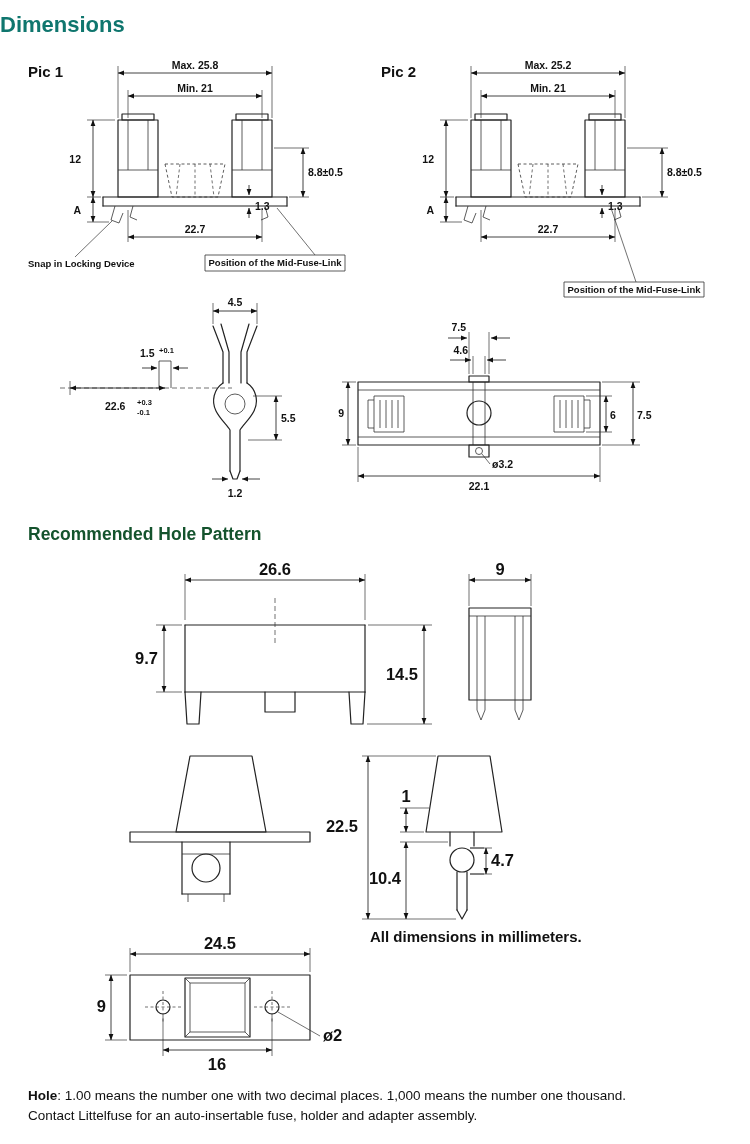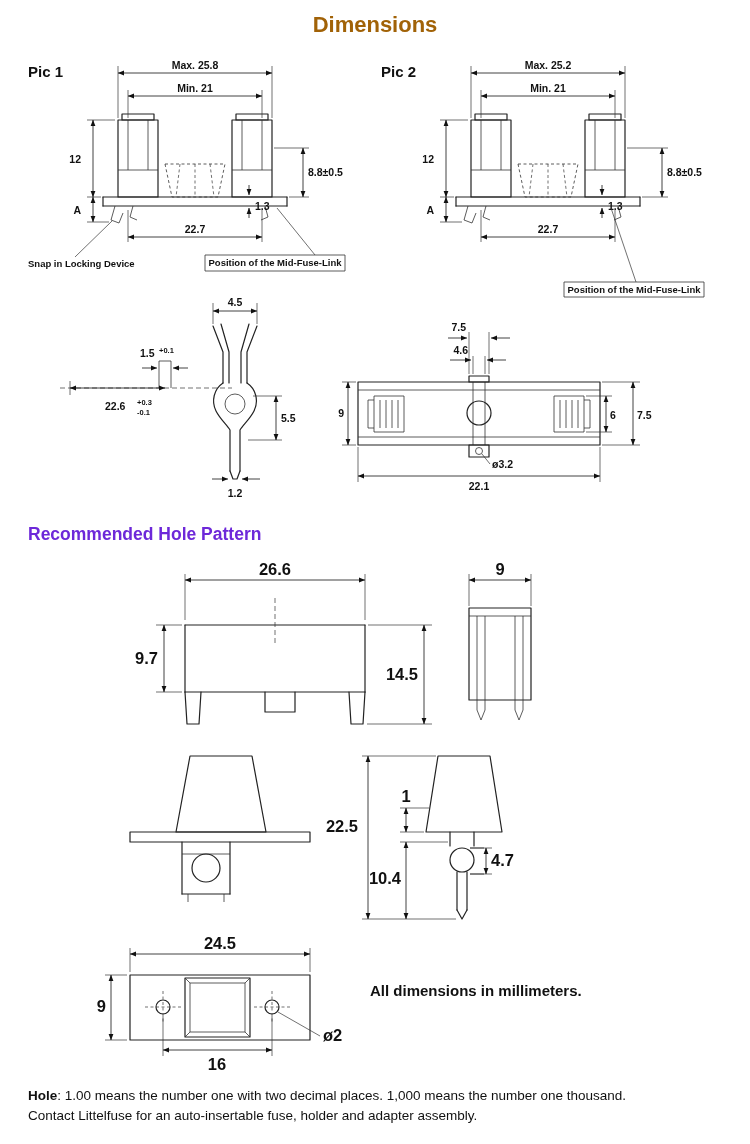--- a/index.html
+++ b/index.html
@@ -1,21 +1,21 @@
 <!DOCTYPE html>
 <html><head>
 <meta charset="utf-8">
 <style>
   *{margin:0;padding:0;box-sizing:border-box}
   html,body{background:#fff}
   .page{position:relative;width:750px;height:1144px;background:#fff;overflow:hidden;font-family:"Liberation Sans",sans-serif;color:#111}
   .abs{position:absolute}
-  .title{left:0;top:12px;width:100%;text-align:center;font-size:22px;font-weight:bold;color:#a16207}
-  .heading{left:28px;top:524px;font-size:17.5px;font-weight:bold;color:#6d28d9}
-  .units{left:370px;top:982px;font-size:15px;font-weight:bold}
+  .title{left:0;top:12px;width:100%;font-size:22px;font-weight:bold;color:#0f766e}
+  .heading{left:28px;top:524px;font-size:17.5px;font-weight:bold;color:#14532d}
+  .units{left:370px;top:928px;font-size:15px;font-weight:bold}
   .note{left:28px;top:1086px;width:705px;font-size:13.5px;line-height:20px;color:#111}
   .note b{font-weight:bold}
   svg{overflow:visible}
   svg text{fill:#111;font-family:"Liberation Sans",sans-serif}
   .t{font-size:10.5px;font-weight:bold}
   .ts{font-size:7.5px;font-weight:bold}
   .tl{font-size:15px;font-weight:bold}
   .ann{font-size:9.5px;font-weight:bold}
   .big{font-size:16.5px;font-weight:bold}
   .o{fill:none;stroke:#222;stroke-width:1.2;stroke-linejoin:round;stroke-linecap:round}

